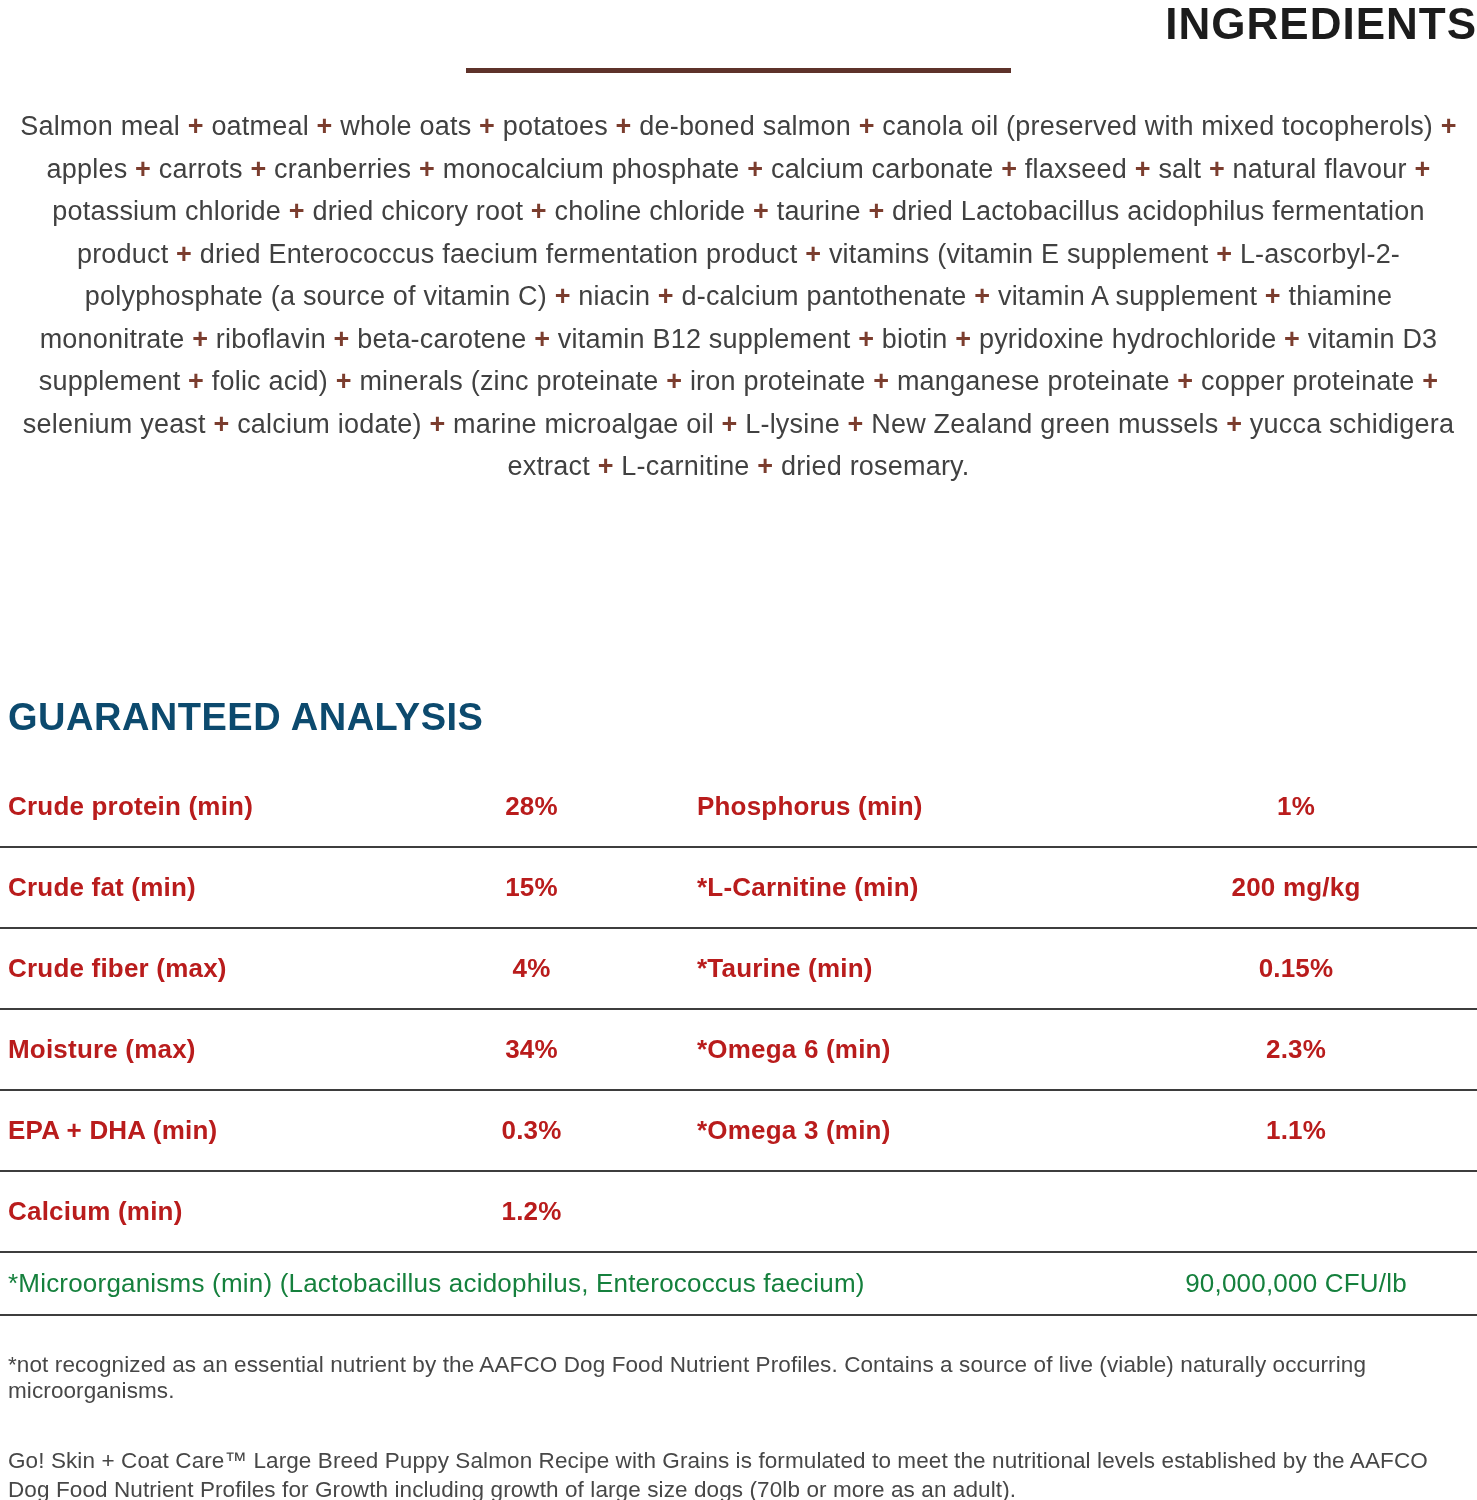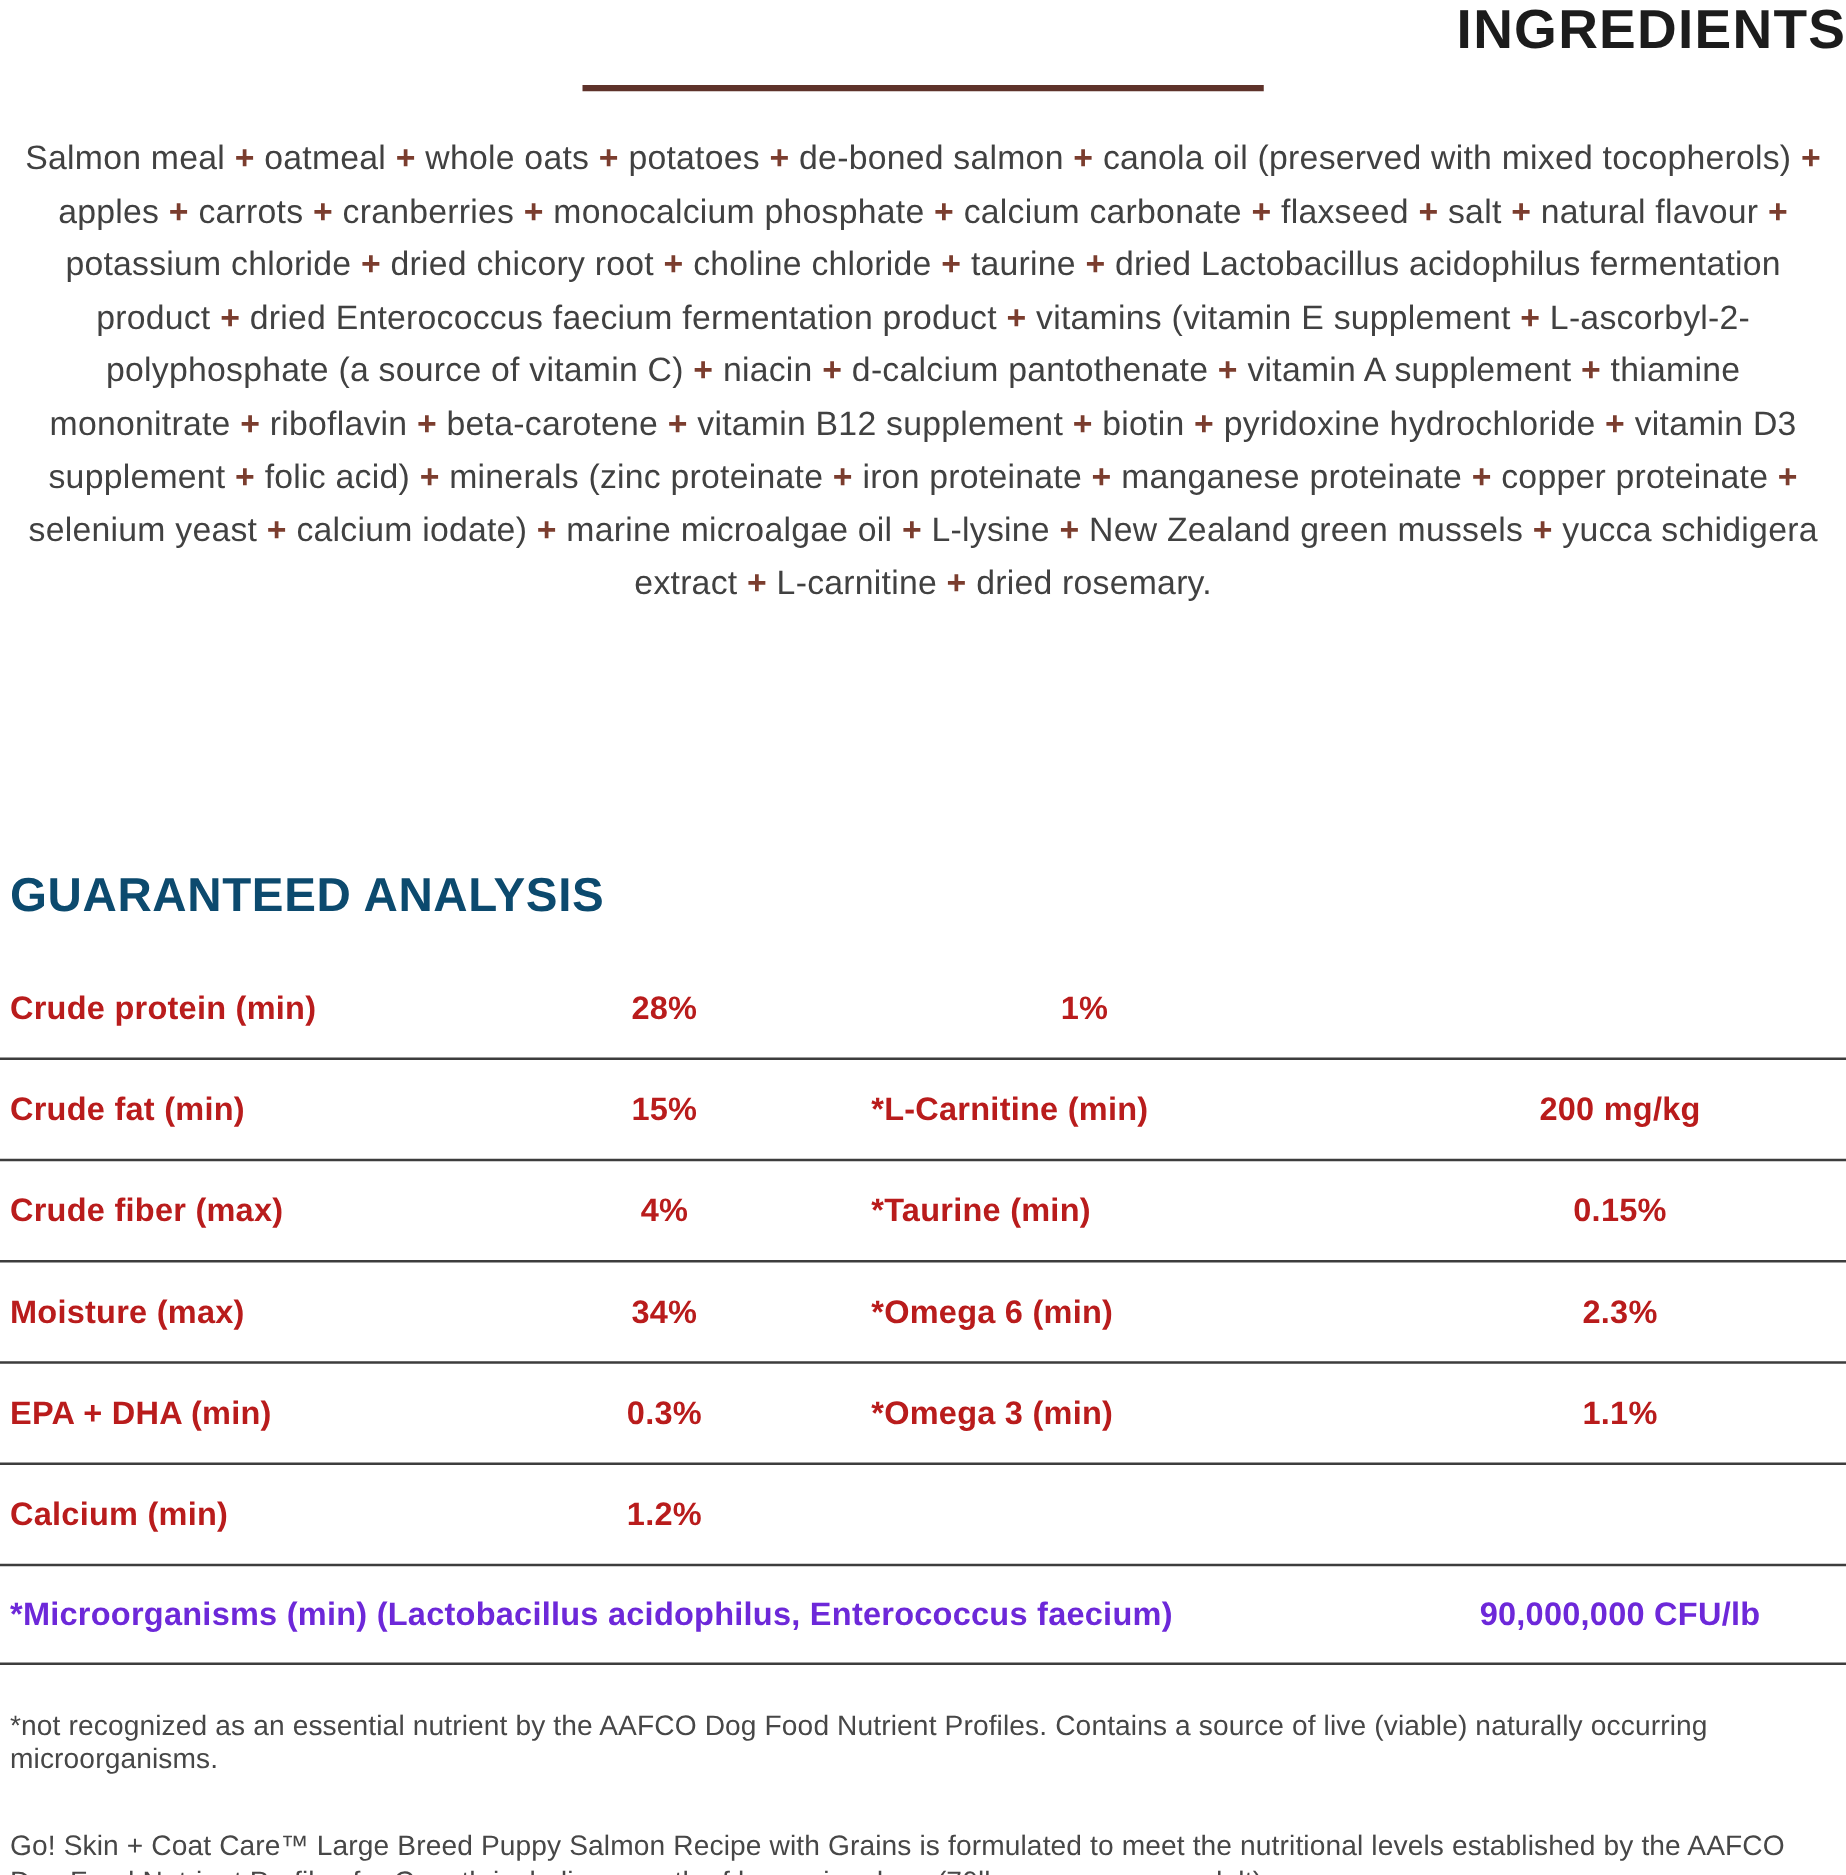--- a/index.html
+++ b/index.html
@@ -68,26 +68,26 @@
   }
   .arow .l1 { padding-left:8px; }
   .arow .v1 { text-align:center; }
   .arow .l2 { padding-left:77px; }
   .arow .v2 { text-align:center; }
 
   .micro {
     display:grid;
     grid-template-columns:1115px 362px;
     align-items:center;
-    height:79px;
+    height:63px;
     border-bottom:2px solid #3d3d3d;
     font-size:26px;
-    font-weight:700;
+    font-weight:400;
     letter-spacing:0.2px;
-    color:#6d28d9;
+    color:#15803d;
   }
   .micro .label { padding-left:8px; }
   .micro .value { text-align:center; }
 
   .footnote {
     margin-top:36px;
     padding:0 8px;
     font-size:22.5px;
     font-weight:300;
     letter-spacing:0.1px;
@@ -114,20 +114,21 @@
   <div class="rule"></div>
 
   <p class="ingredients" id="ingredients-text"><span class="item">Salmon meal</span> <span class="plus">+</span> <span class="item">oatmeal</span> <span class="plus">+</span> <span class="item">whole oats</span> <span class="plus">+</span> <span class="item">potatoes</span> <span class="plus">+</span> <span class="item">de-boned salmon</span> <span class="plus">+</span> <span class="item">canola oil (preserved with mixed tocopherols)</span> <span class="plus">+</span> <span class="item">apples</span> <span class="plus">+</span> <span class="item">carrots</span> <span class="plus">+</span> <span class="item">cranberries</span> <span class="plus">+</span> <span class="item">monocalcium phosphate</span> <span class="plus">+</span> <span class="item">calcium carbonate</span> <span class="plus">+</span> <span class="item">flaxseed</span> <span class="plus">+</span> <span class="item">salt</span> <span class="plus">+</span> <span class="item">natural flavour</span> <span class="plus">+</span> <span class="item">potassium chloride</span> <span class="plus">+</span> <span class="item">dried chicory root</span> <span class="plus">+</span> <span class="item">choline chloride</span> <span class="plus">+</span> <span class="item">taurine</span> <span class="plus">+</span> <span class="item">dried Lactobacillus acidophilus fermentation product</span> <span class="plus">+</span> <span class="item">dried Enterococcus faecium fermentation product</span> <span class="plus">+</span> <span class="item">vitamins (vitamin E supplement</span> <span class="plus">+</span> <span class="item">L-ascorbyl-2-polyphosphate (a source of vitamin C)</span> <span class="plus">+</span> <span class="item">niacin</span> <span class="plus">+</span> <span class="item">d-calcium pantothenate</span> <span class="plus">+</span> <span class="item">vitamin A supplement</span> <span class="plus">+</span> <span class="item">thiamine mononitrate</span> <span class="plus">+</span> <span class="item">riboflavin</span> <span class="plus">+</span> <span class="item">beta-carotene</span> <span class="plus">+</span> <span class="item">vitamin B12 supplement</span> <span class="plus">+</span> <span class="item">biotin</span> <span class="plus">+</span> <span class="item">pyridoxine hydrochloride</span> <span class="plus">+</span> <span class="item">vitamin D3 supplement</span> <span class="plus">+</span> <span class="item">folic acid)</span> <span class="plus">+</span> <span class="item">minerals (zinc proteinate</span> <span class="plus">+</span> <span class="item">iron proteinate</span> <span class="plus">+</span> <span class="item">manganese proteinate</span> <span class="plus">+</span> <span class="item">copper proteinate</span> <span class="plus">+</span> <span class="item">selenium yeast</span> <span class="plus">+</span> <span class="item">calcium iodate)</span> <span class="plus">+</span> <span class="item">marine microalgae oil</span> <span class="plus">+</span> <span class="item">L-lysine</span> <span class="plus">+</span> <span class="item">New Zealand green mussels</span> <span class="plus">+</span> <span class="item">yucca schidigera extract</span> <span class="plus">+</span> <span class="item">L-carnitine</span> <span class="plus">+</span> <span class="item">dried rosemary.</span></p>
 
   <h2 class="ga-title">GUARANTEED ANALYSIS</h2>
 
   <div class="table" id="analysis-table">
       <div class="arow">
         <div class="l1">Crude protein (min)</div>
         <div class="v1">28%</div>
+        <div class="l2">Phosphorus (min)</div>
         <div class="v2">1%</div>
       </div>
       <div class="arow">
         <div class="l1">Crude fat (min)</div>
         <div class="v1">15%</div>
         <div class="l2">*L-Carnitine (min)</div>
         <div class="v2">200 mg/kg</div>
       </div>
       <div class="arow">
         <div class="l1">Crude fiber (max)</div>

